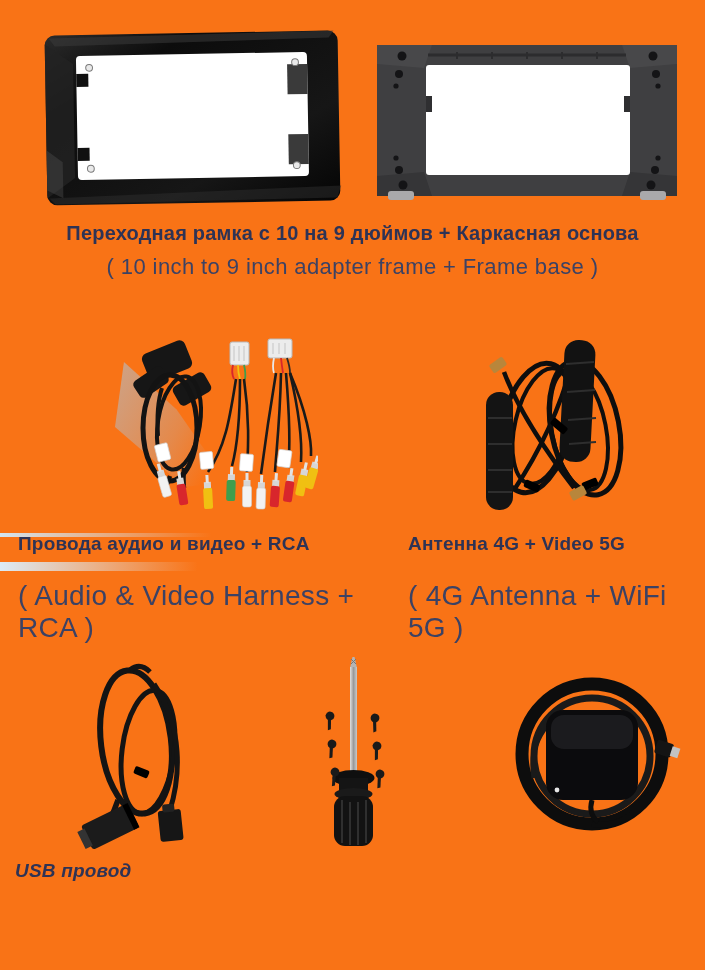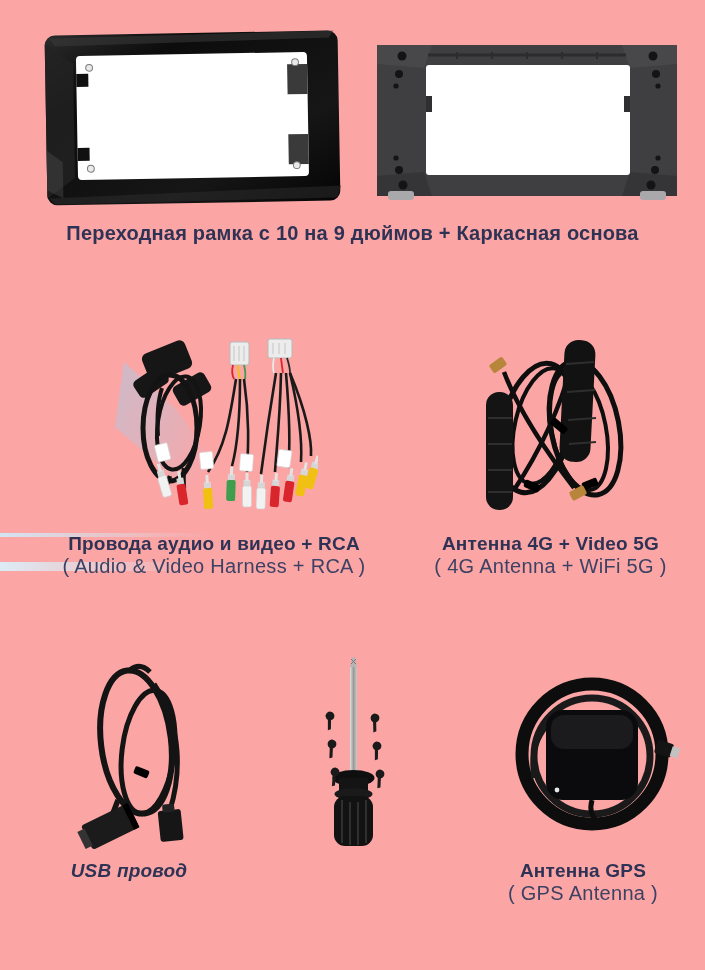--- a/index.html
+++ b/index.html
@@ -1,33 +1,33 @@
 <!DOCTYPE html>
 <html><head>
 <meta charset="utf-8">
 <style>
   html,body{margin:0;padding:0;background:#fff;}
-  .canvas{position:relative;width:705px;height:970px;background:#fca5a5;overflow:hidden;
+  .canvas{position:relative;width:705px;height:970px;background:#f97316;overflow:hidden;
           font-family:"Liberation Sans",sans-serif;color:#30355a;}
   .abs{position:absolute;}
   
   .stripe1{left:0;top:533px;width:235px;height:4px;
            background:linear-gradient(90deg,#d3e6f2 0%,rgba(211,230,242,0) 90%);}
   .stripe2{left:0;top:562px;width:215px;height:9px;
            background:linear-gradient(90deg,#dcecf6 0%,rgba(220,236,246,0) 92%);}
   .swoosh{left:115px;top:362px;width:112px;height:125px;
           background:linear-gradient(118deg,rgba(168,203,231,.55) 0%,rgba(168,203,231,.25) 55%,rgba(168,203,231,0) 85%);
           clip-path:polygon(8% 0%,55% 38%,100% 96%,62% 100%,0% 52%);}
   
   .title-wrap{left:0;top:222px;width:705px;text-align:center;}
   .title-ru{font-size:20px;font-weight:700;color:#2e3355;letter-spacing:.2px;}
   .title-en{margin-top:9px;font-size:22px;font-weight:400;color:#3c4264;letter-spacing:.4px;}
-  .cap{text-align:center;}
+  .cap{text-align:left;}
   .cap-ru{font-size:19px;font-weight:700;color:#2e3355;letter-spacing:.2px;}
-  .cap-en{margin-top:0;font-size:20px;font-weight:400;color:#3c4264;letter-spacing:.3px;}
+  .cap-en{margin-top:25px;font-size:28px;font-weight:400;color:#3c4264;letter-spacing:.3px;}
   .cap-av{left:18px;top:533px;width:392px;}
   .cap-ant{left:408px;top:533px;width:285px;}
   .cap-usb{left:15px;top:860px;width:228px;font-style:italic;}
   .cap-screws{left:235px;top:860px;width:240px;}
   .cap-gps{left:478px;top:860px;width:210px;}
   
   .ph-frame1{left:40px;top:28px;width:305px;height:180px;}
   .ph-frame2{left:372px;top:38px;width:310px;height:165px;}
   .ph-harness{left:118px;top:326px;width:200px;height:198px;}
   .ph-antenna{left:462px;top:330px;width:200px;height:194px;}
@@ -106,20 +106,21 @@
       </g>
       <rect x="16" y="153" width="26" height="9" rx="3" fill="#a9a9ab"></rect>
       <rect x="268" y="153" width="26" height="9" rx="3" fill="#a9a9ab"></rect>
       <rect x="54" y="58" width="6" height="16" fill="#2f2f31"></rect>
       <rect x="252" y="58" width="6" height="16" fill="#2f2f31"></rect>
     </svg>
   </div>
 
   <div class="abs title-wrap">
     <div class="title-ru">Переходная рамка с 10 на 9 дюймов + Каркасная основа</div>
+    <div class="title-en">( 10 inch to 9 inch adapter frame + Frame base )</div>
   </div>
 
   <div class="abs ph-harness">
     <svg width="200" height="198" viewBox="0 0 200 198">
 
       <g fill="#161616">
         <rect x="26" y="20" width="46" height="30" rx="6" transform="rotate(-22 49 35)"></rect>
         <rect x="16" y="46" width="34" height="20" rx="5" transform="rotate(-34 33 56)"></rect>
         <rect x="56" y="52" width="36" height="22" rx="5" transform="rotate(-30 74 63)"></rect>
       </g>
@@ -374,18 +375,14 @@
       <circle cx="61" cy="142" r="2.4" fill="#e6e6e6"></circle>
       <path d="M96 152 q-4 14 6 22" fill="none" stroke="#0d0d0d" stroke-width="5"></path>
     </svg>
   </div>
 
   <div class="abs cap cap-usb">
     <div class="cap-ru">USB провод</div>
   </div>
   <div class="abs cap cap-screws">
   </div>
-  <div class="abs cap cap-gps">
-    <div class="cap-ru">Антенна GPS</div>
-    <div class="cap-en">( GPS Antenna )</div>
-  </div>
 
 </div>
 
 </body></html>

